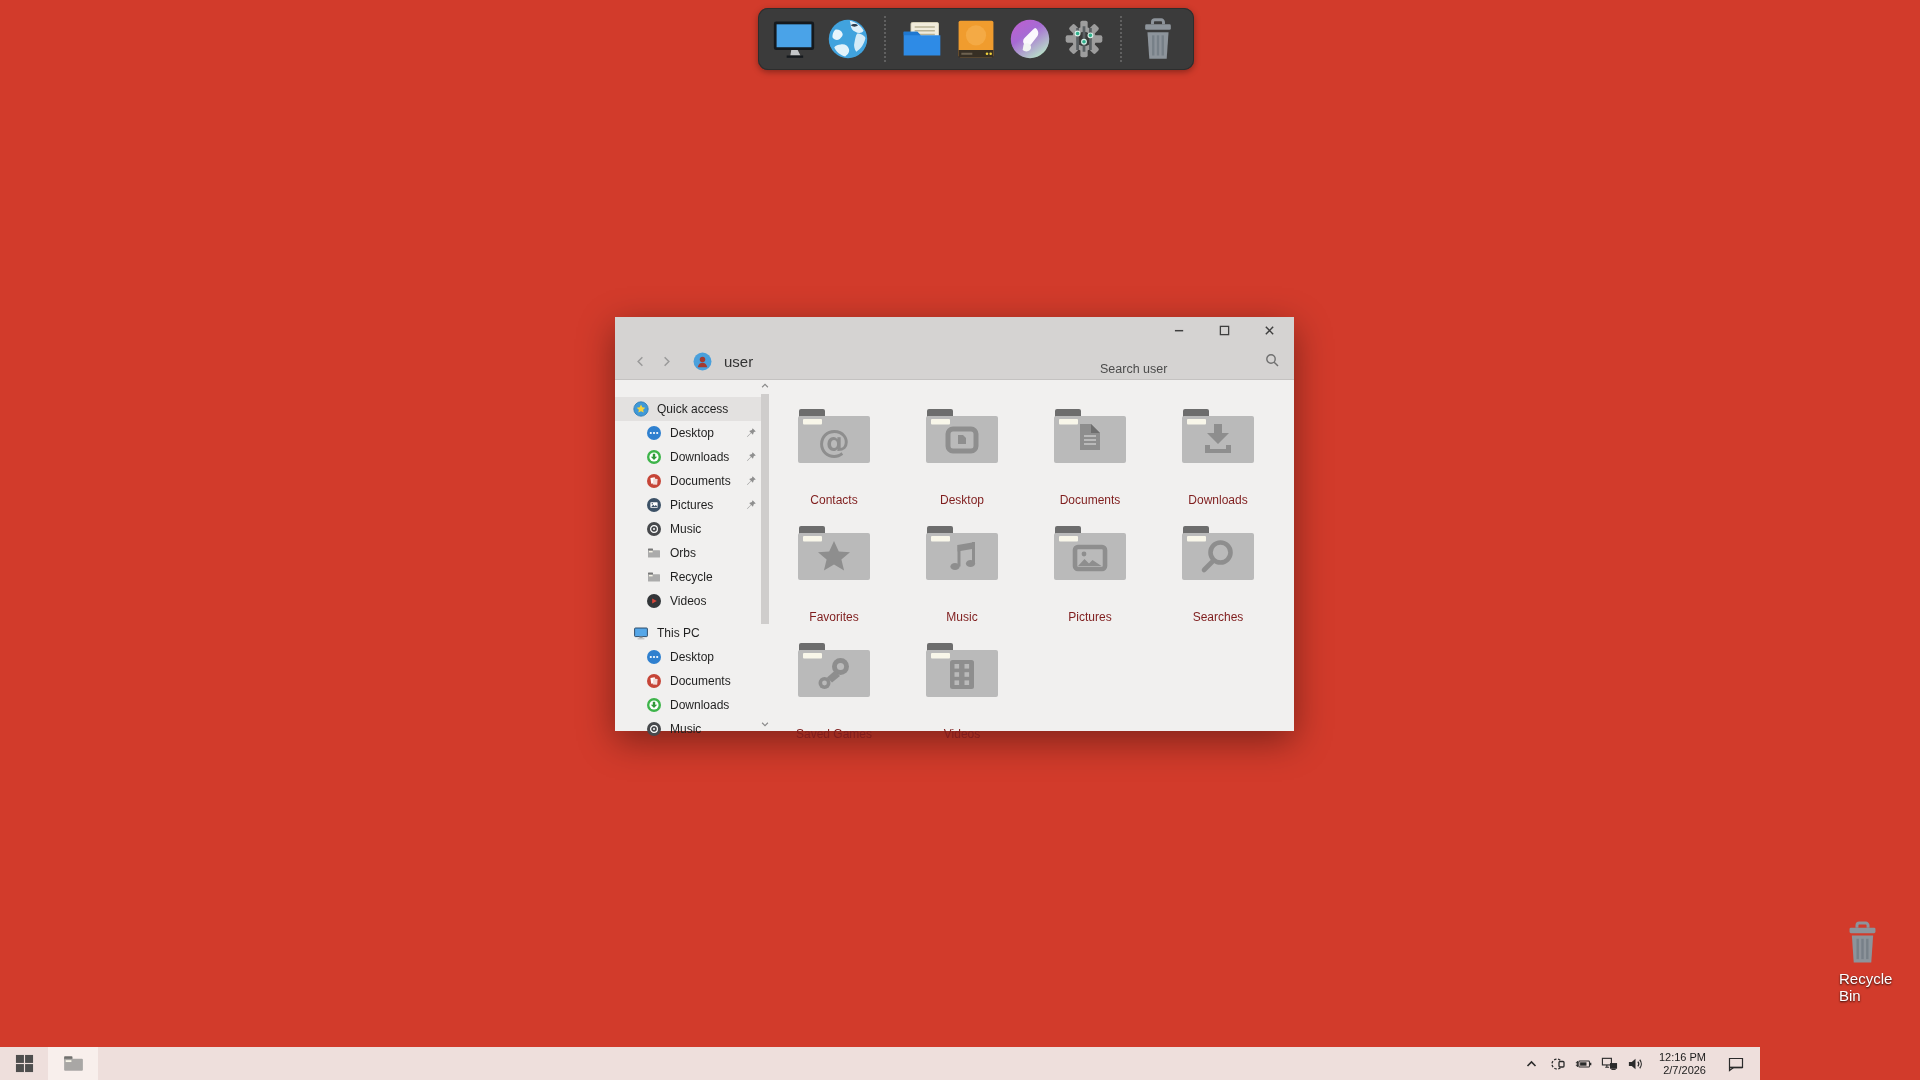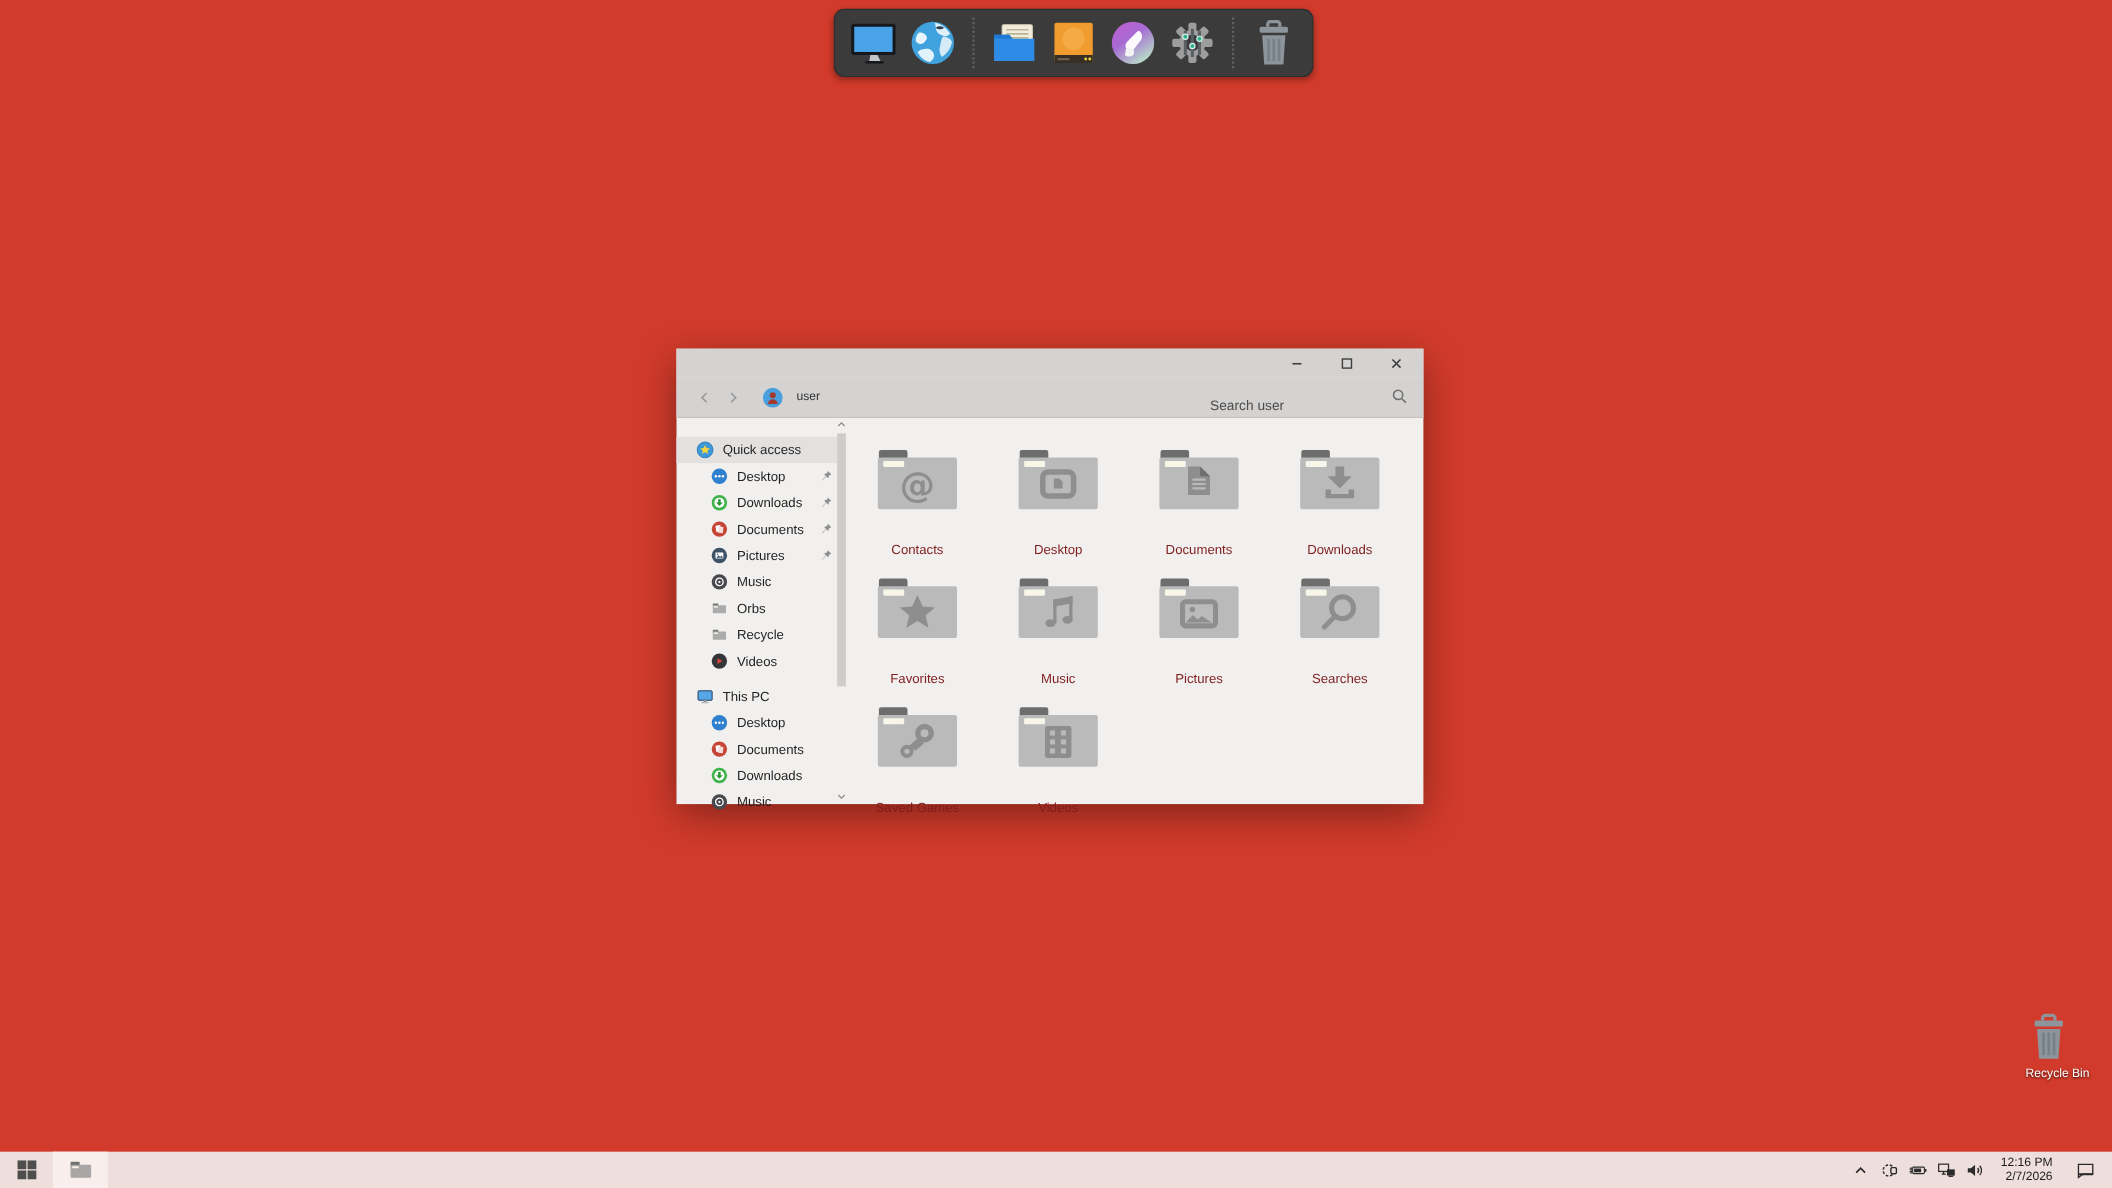--- a/index.html
+++ b/index.html
@@ -33,21 +33,21 @@
   .caption-btn { width:45px; height:26px; display:flex; align-items:center; justify-content:center; cursor:default; }
   .caption-btn svg { width:11px; height:11px; }
   .toolbar {
     height:37px; background:#d5d3d2; border-bottom:1px solid #c4c2c1;
     position:relative; display:flex; align-items:center; padding-left:12px;
   }
   .nav-btn { width:26px; height:26px; display:flex; align-items:center; justify-content:center; }
   .nav-btn svg { width:15px; height:15px; }
   .address { display:flex; align-items:center; margin-left:14px; }
   .address .loc-icon svg { width:19px; height:19px; }
-  .address .path { margin-left:12px; font-size:11px; color:#333; }
+  .address .path { margin-left:12px; font-size:15px; color:#333; }
   .search-label { position:absolute; left:485px; font-size:12.5px; color:#4c4c4c;margin-top:16px; }
   .search-btn { position:absolute; right:12px; width:18px; height:18px; }
   .search-btn svg { width:16px; height:16px; }
 
   .window-body { position:absolute; top:64px; bottom:0; left:0; right:0; }
 
   
   .sidebar { position:absolute; left:0; top:0; bottom:0; width:158px; }
   .sidebar-rows { position:absolute; top:16px; left:0; right:12px; }
   .side-row { height:24px; display:flex; align-items:center; font-size:12px; color:#1f1f1f; white-space:nowrap; }
@@ -73,25 +73,25 @@
   .tile .ficon { width:80px; height:62px; }
   .tile .ficon svg { width:80px; height:62px; }
   .tile .flabel { margin-top:26px; font-size:12px; color:#7f1d1d;text-align:center; }
 
   
   .desktop-icon {
     position:absolute; left:1822px; top:920px; width:80px;
     display:flex; flex-direction:column; align-items:center; color:#fff;
   }
   .desktop-icon svg { width:37px; height:45px; }
-  .desktop-icon .dlabel { margin-top:5px; font-size:11px; text-shadow:0 1px 2px rgba(0,0,0,.85);padding-left:17px; }
+  .desktop-icon .dlabel { margin-top:5px; font-size:15px; text-shadow:0 1px 2px rgba(0,0,0,.85);padding-left:17px; }
 
   
   .taskbar {
-    position:absolute; left:0; bottom:0; width:1920px; height:33px;
+    position:absolute; left:0; bottom:0; width:1760px; height:33px;
     background:#eedfdc; display:flex; align-items:stretch;
   }
   .start-btn { width:48px; display:flex; align-items:center; justify-content:center; }
   .start-btn svg { width:19px; height:19px; }
   .task-apps { display:flex; }
   .app-btn { width:50px; display:flex; align-items:center; justify-content:center; }
   .app-btn.active { background:#f8efec; }
   .app-btn svg { width:25px; height:25px; }
   .tray { margin-left:auto; display:flex; align-items:center; padding-right:6px; }
   .tray-icon { width:26px; height:33px; display:flex; align-items:center; justify-content:center; }

